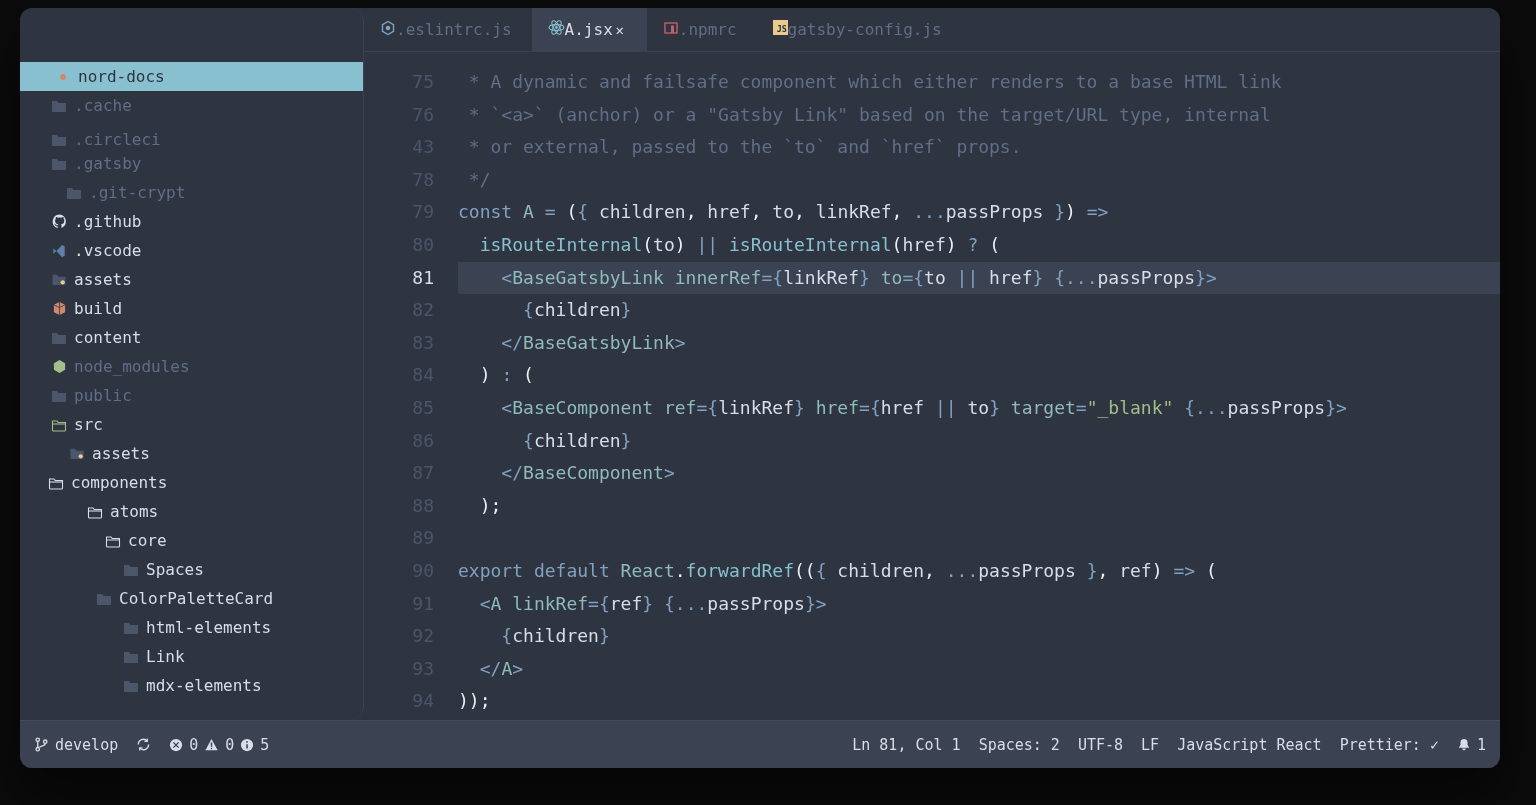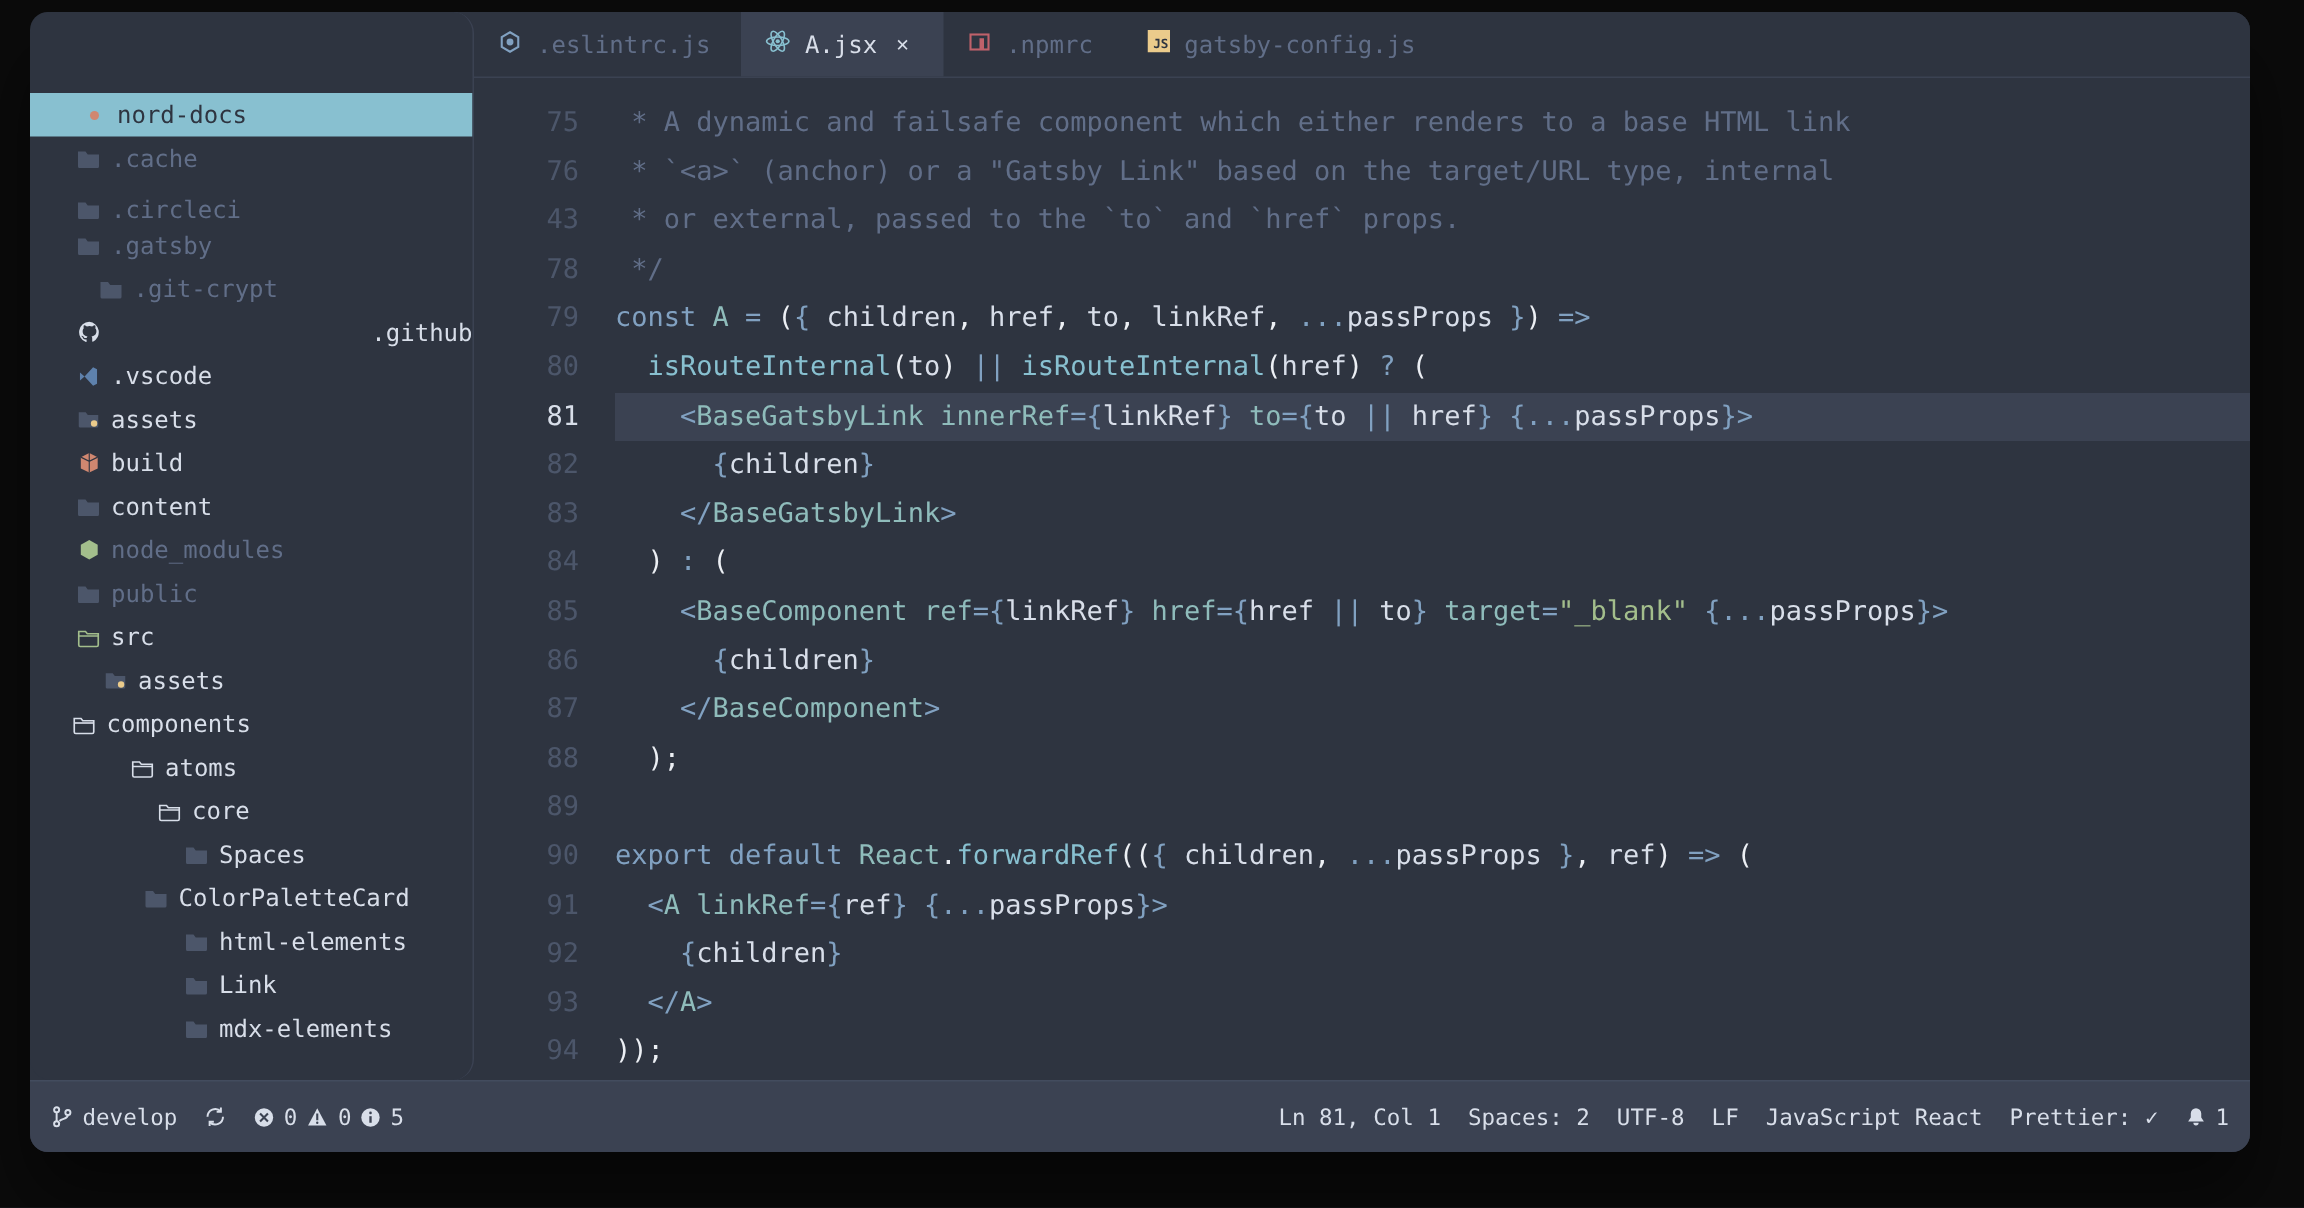--- a/index.html
+++ b/index.html
@@ -41,21 +41,21 @@
     display: flex;
     flex-direction: column;
     overflow: hidden;
   }
   .body-area {
     flex: 1;
     display: flex;
     min-height: 0;
   }
   .sidebar {
-    width: 296px;
+    width: 344px;
     background: var(--sidebar-bg);
     border-right: 1px solid var(--sep);
     padding-top: 54px;
     overflow: hidden;
     border-radius: 14px;
   }
   .tree-row {
     display: flex;
     align-items: center;
     height: 29px;
@@ -85,21 +85,20 @@
   .tabbar {
     height: 44px;
     display: flex;
     align-items: stretch;
     background: var(--tabbar-bg);
     border-bottom: 1px solid var(--sep);
   }
   .tab {
     display: flex;
     align-items: center;
-    gap: 10px;
     padding: 0 20px 0 16px;
     color: var(--text-dim);
     font-size: 16px;
     position: relative;
   }
   .tab.active {
     background: var(--active-tab);
     color: var(--text);
   }
   .tab .close {
@@ -200,21 +199,21 @@
             <span class="label">.gatsby</span>
           </div>
           <div class="tree-row" style="padding-left: 45px;">
             <span class="ico">
               <svg width="16" height="14" viewBox="0 0 16 14" fill="#4C566A">
                 <path d="M1 2h5l1.5 2H15v8a1 1 0 0 1-1 1H2a1 1 0 0 1-1-1z"></path>
               </svg>
             </span>
             <span class="label">.git-crypt</span>
           </div>
-          <div class="tree-row bright" style="padding-left: 30px; justify-content: space-between;">
+          <div class="tree-row bright" style="padding-left: 30px;">
             <span class="ico">
               <svg width="15" height="15" viewBox="0 0 16 16" fill="#D8DEE9">
                 <path d="M8 .5A7.5 7.5 0 0 0 5.6 15c.4.1.5-.2.5-.4v-1.5c-2.1.5-2.6-1-2.6-1-.3-.9-.8-1.1-.8-1.1-.7-.5.1-.5.1-.5.8.1 1.2.8 1.2.8.7 1.2 1.8.8 2.3.6.1-.5.3-.8.5-1-1.7-.2-3.5-.9-3.5-3.8 0-.8.3-1.5.8-2-.1-.2-.3-1 .1-2 0 0 .6-.2 2.1.8a7.3 7.3 0 0 1 3.8 0c1.5-1 2.1-.8 2.1-.8.4 1 .2 1.8.1 2 .5.5.8 1.2.8 2 0 2.9-1.8 3.6-3.5 3.8.3.2.5.7.5 1.4v2c0 .2.1.5.5.4A7.5 7.5 0 0 0 8 .5z"></path>
               </svg>
             </span>
             <span class="label">.github</span>
           </div>
           <div class="tree-row bright" style="padding-left: 30px;">
             <span class="ico">
               <svg width="14" height="14" viewBox="0 0 16 16" fill="#5E81AC">

